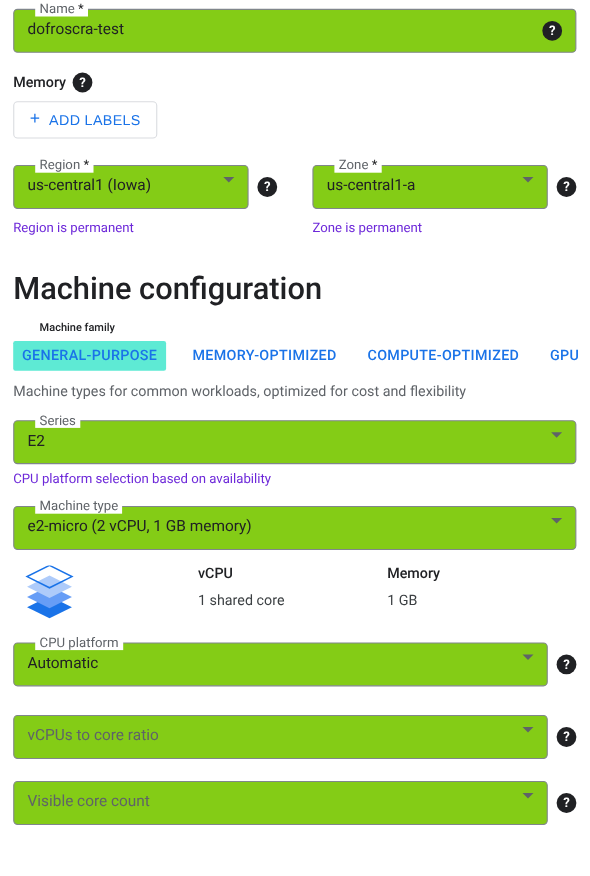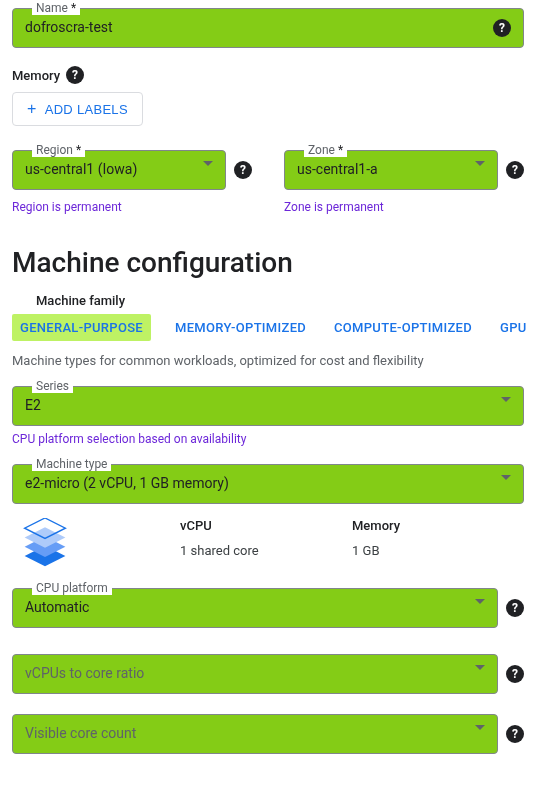--- a/index.html
+++ b/index.html
@@ -80,32 +80,32 @@
       font-weight: 500;
       letter-spacing: 0.3px;
       background: #fff;
       cursor: pointer;
     }
     .plus-icon { font-size: 16px; line-height: 1; color: #1a73e8; }
     .two-col { display: flex; gap: 32px; margin-top: 24px; }
     .col { flex: 1; display: flex; flex-direction: column; }
     .helper-text { font-size: 12px; color: #6d28d9; margin-top: 6px; }
     h2.config-title { font-size: 28px; font-weight: 500; margin-top: 32px; margin-bottom: 14px; }
-    .sub-label { font-size: 13px; font-weight: 500; margin-bottom: 6px; padding-left: 24px; }
+    .sub-label { font-size: 10px; font-weight: 500; margin-bottom: 6px; padding-left: 24px; }
     .tabs { display: flex; gap: 20px; margin-bottom: 12px; flex-wrap: nowrap; }
     .tab {
       font-size: 13px;
       font-weight: 500;
       color: #1a73e8;
       letter-spacing: 0.3px;
       padding: 6px 4px;
       cursor: pointer;
       white-space: nowrap;
     }
-    .tab.active { background: #bef264; border-radius: 2px; padding: 6px 8px; }
+    .tab.active { background: #5eead4; border-radius: 2px; padding: 6px 8px; }
     .tab-desc { font-size: 13px; color: #5f6368; margin-bottom: 18px; }
     .select-wrap { position: relative; margin-bottom: 6px; }
     .specs-row { display: flex; align-items: flex-start; margin: 14px 0 20px 8px; }
     .layers-icon { width: 50px; height: 50px; margin-right: 110px; }
     .spec-col { flex:1; }
     .spec-col .h { font-size: 13px; font-weight: 500; margin-bottom: 10px; }
     .spec-col .v { font-size: 13px; color: #3c4043; }
     .gap { height: 20px; }
   </style>
 </head>

